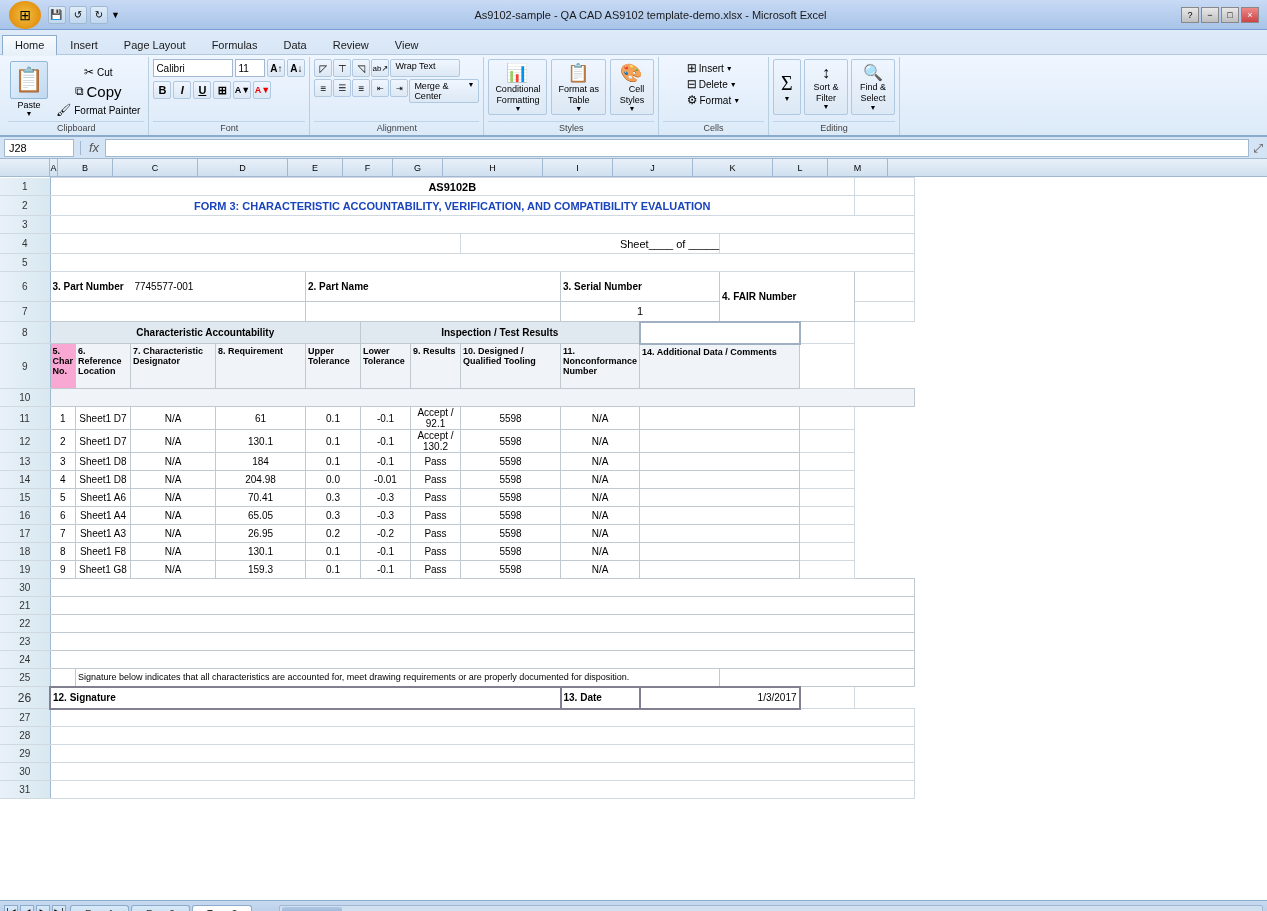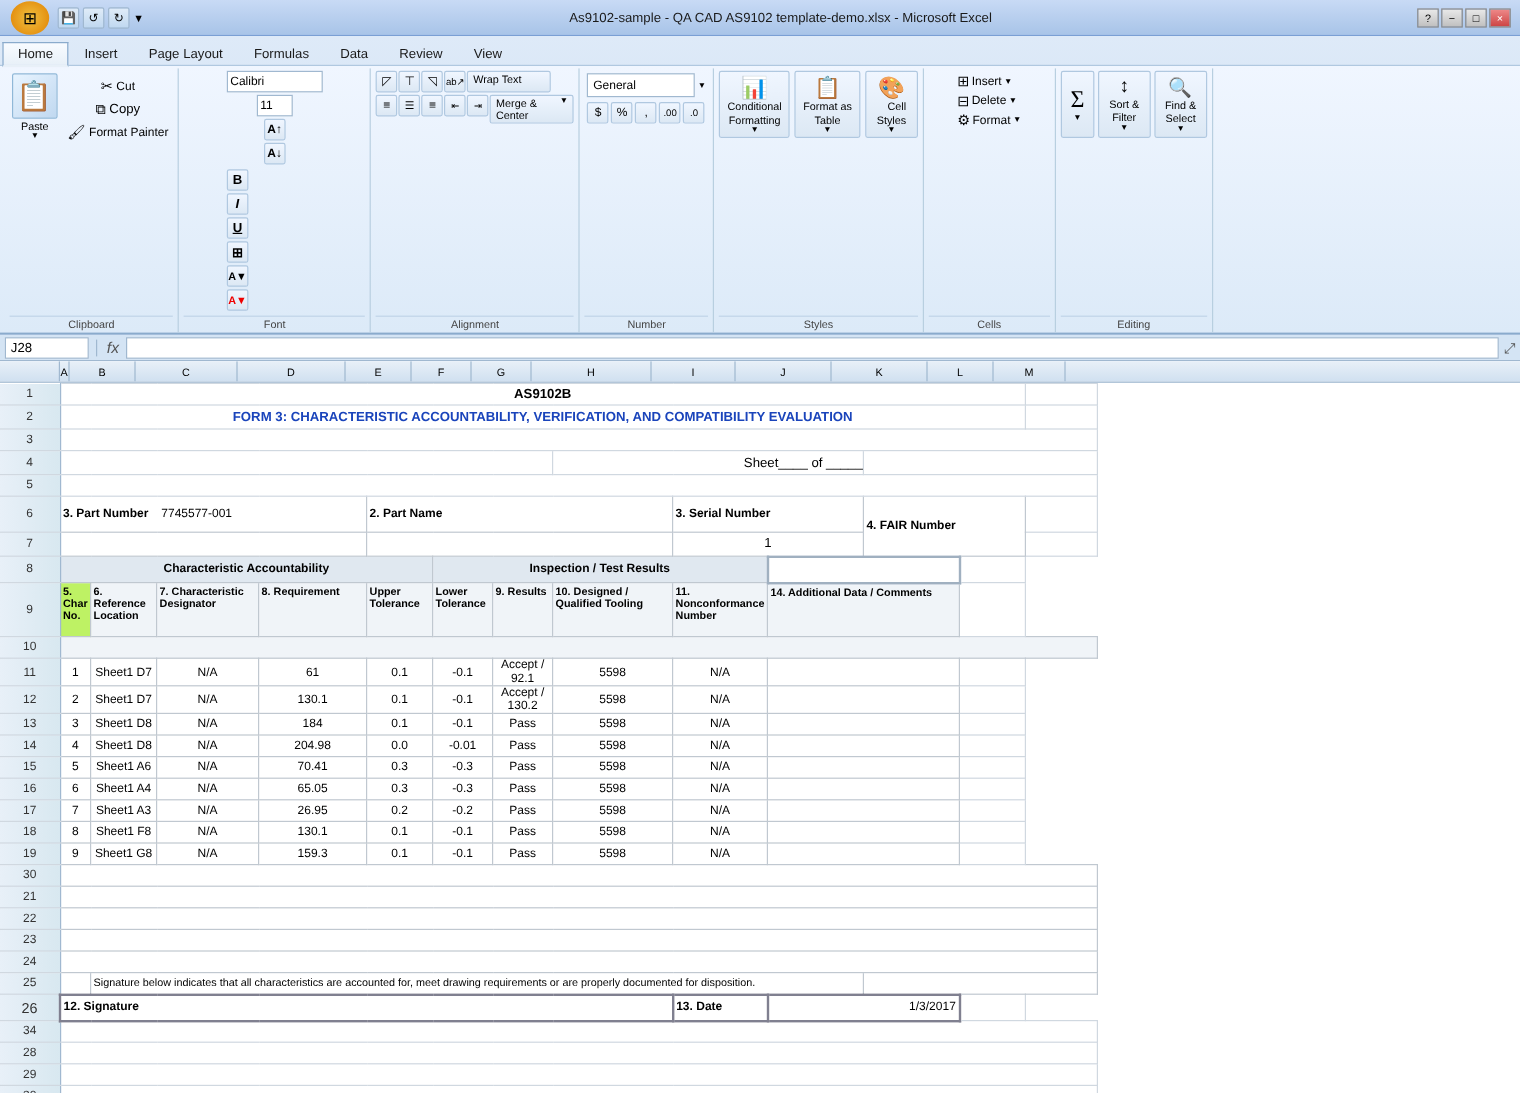--- a/index.html
+++ b/index.html
@@ -33,21 +33,21 @@
     .ribbon-group { display: flex; flex-direction: column; align-items: center; border-right: 1px solid #b8cfe0; padding: 2px 4px; min-width: fit-content; }
     .ribbon-group-content { display: flex; align-items: flex-start; gap: 2px; flex: 1; }
     .ribbon-group-label { font-size: 9px; color: #444; margin-top: 2px; text-align: center; border-top: 1px solid #c0d4e8; width: 100%; padding-top: 1px; }
     
     .rb-btn { display: flex; flex-direction: column; align-items: center; justify-content: center; padding: 2px 4px; cursor: pointer; border: 1px solid transparent; border-radius: 2px; min-width: 24px; }
     .rb-btn-small { flex-direction: row; gap: 3px; padding: 1px 3px; height: 18px; }
     
     
     .font-name-box { width: 80px; height: 18px; border: 1px solid #a0b8d0; background: white; padding: 0 2px; font-size: 10px; }
     .font-size-box { width: 30px; height: 18px; border: 1px solid #a0b8d0; background: white; padding: 0 2px; font-size: 10px; }
-    .font-row { display: flex; gap: 2px; margin-bottom: 2px; align-items: center; flex-direction: column; }
+    .font-row { display: flex; gap: 2px; margin-bottom: 2px; align-items: center; }
     .format-btn { width: 18px; height: 18px; border: 1px solid #b0c8e0; background: linear-gradient(to bottom, #f0f6ff, #dce8f4); cursor: pointer; font-size: 11px; font-weight: bold; display: flex; align-items: center; justify-content: center; border-radius: 2px; }
     
     
     .number-format-box { width: 90px; height: 20px; border: 1px solid #a0b8d0; background: white; padding: 0 4px; font-size: 10px; display: flex; align-items: center; }
     
     
     .align-btn-row { display: flex; gap: 1px; }
     .align-btn { width: 18px; height: 18px; border: 1px solid #b0c8e0; background: linear-gradient(to bottom, #f0f6ff, #dce8f4); cursor: pointer; font-size: 10px; display: flex; align-items: center; justify-content: center; border-radius: 2px; }
     
     
@@ -103,21 +103,21 @@
             <div style="font-size:9px;margin-top:1px;">Paste</div>
             <div class="dropdown-arrow">▼</div>
           </div>
           <div style="display:flex;flex-direction:column;gap:1px;padding-top:4px;">
             <div class="rb-btn rb-btn-small">
               <span style="font-size:12px;">✂</span>
               <span style="font-size:10px;">Cut</span>
             </div>
             <div class="rb-btn rb-btn-small">
               <span style="font-size:12px;">⧉</span>
-              <span style="font-size:11px;">Copy</span>
+              <span style="font-size:15px;">Copy</span>
             </div>
             <div class="rb-btn rb-btn-small">
               <span style="font-size:12px;">🖌</span>
               <span style="font-size:10px;">Format Painter</span>
             </div>
           </div>
         </div>
       </div>
       <div class="ribbon-group-label">Clipboard</div>
     </div>
@@ -161,36 +161,20 @@
           <div class="align-btn" style="font-size:8px;">⇥</div>
           <div style="display:flex;flex-direction:row;background:linear-gradient(to bottom,#f0f6ff,#dce8f4);border:1px solid #b0c8e0;border-radius:2px;padding:1px 4px;cursor:pointer;font-size:9px;width:70px;">
             <span>Merge &amp; Center</span>
             <span class="dropdown-arrow">▼</span>
           </div>
         </div>
       </div>
       <div class="ribbon-group-label">Alignment</div>
     </div>
 
-    <div class="ribbon-group" style="min-width:100px;">
-      <div class="ribbon-group-content" style="flex-direction:column;gap:2px;padding:2px;">
-        <div style="display:flex;align-items:center;gap:2px;">
-          <div class="number-format-box">General</div>
-          <span class="dropdown-arrow">▼</span>
-        </div>
-        <div style="display:flex;gap:2px;margin-top:2px;">
-          <div class="align-btn" style="font-size:10px;">$</div>
-          <div class="align-btn" style="font-size:10px;">%</div>
-          <div class="align-btn" style="font-size:10px;">,</div>
-          <div class="align-btn" style="font-size:8px;">.00</div>
-          <div class="align-btn" style="font-size:8px;">.0</div>
-        </div>
-      </div>
-      <div class="ribbon-group-label">Number</div>
-    </div>
 
     <div class="ribbon-group" style="min-width:170px;">
       <div class="ribbon-group-content" style="gap:4px;">
         <div style="display:flex;flex-direction:column;align-items:center;cursor:pointer;border:1px solid #b0c8e0;border-radius:2px;padding:2px 6px;background:linear-gradient(to bottom,#f0f6ff,#dce8f4);height:56px;justify-content:center;min-width:55px;">
           <div style="font-size:18px;">📊</div>
           <div style="font-size:9px;text-align:center;line-height:1.2;">Conditional<br>Formatting</div>
           <span class="dropdown-arrow">▼</span>
         </div>
         <div style="display:flex;flex-direction:column;align-items:center;cursor:pointer;border:1px solid #b0c8e0;border-radius:2px;padding:2px 6px;background:linear-gradient(to bottom,#f0f6ff,#dce8f4);height:56px;justify-content:center;min-width:50px;">
           <div style="font-size:18px;">📋</div>
@@ -352,21 +336,21 @@
         <tr style="height:22px;">
           <td style="background:linear-gradient(to right,#e8f0f8,#d8e8f0);border-right:1px solid #a0b8d0;border-bottom:1px solid #d0d8e0;text-align:center;font-size:10px;color:#333;">8</td>
           <td colspan="5" style="border:1px solid #c0c8d0;text-align:center;font-weight:bold;font-size:10px;background:#e0e8f0;">Characteristic Accountability</td>
           <td colspan="4" style="border:1px solid #c0c8d0;text-align:center;font-weight:bold;font-size:10px;background:#e0e8f0;">Inspection / Test Results</td>
           <td colspan="2" style="border:2px solid #a0b0c0;"></td>
           <td style="border:1px solid #d0d8e0;"></td>
         </tr>
 
         <tr style="height:45px;">
           <td style="background:linear-gradient(to right,#e8f0f8,#d8e8f0);border-right:1px solid #a0b8d0;border-bottom:1px solid #d0d8e0;text-align:center;font-size:10px;color:#333;">9</td>
-          <td style="border:1px solid #c0c8d0;font-size:9px;font-weight:bold;vertical-align:top;padding:2px;background:#bef264;">5. Char No.</td>
+          <td style="border:1px solid #c0c8d0;font-size:9px;font-weight:bold;vertical-align:top;padding:2px;background:#f9a8d4;">5. Char No.</td>
           <td style="border:1px solid #c0c8d0;font-size:9px;font-weight:bold;vertical-align:top;padding:2px;background:#f0f4f8;">6. Reference Location</td>
           <td style="border:1px solid #c0c8d0;font-size:9px;font-weight:bold;vertical-align:top;padding:2px;background:#f0f4f8;">7. Characteristic Designator</td>
           <td style="border:1px solid #c0c8d0;font-size:9px;font-weight:bold;vertical-align:top;padding:2px;background:#f0f4f8;">8. Requirement</td>
           <td style="border:1px solid #c0c8d0;font-size:9px;font-weight:bold;vertical-align:top;padding:2px;background:#f0f4f8;">Upper Tolerance</td>
           <td style="border:1px solid #c0c8d0;font-size:9px;font-weight:bold;vertical-align:top;padding:2px;background:#f0f4f8;">Lower Tolerance</td>
           <td style="border:1px solid #c0c8d0;font-size:9px;font-weight:bold;vertical-align:top;padding:2px;background:#f0f4f8;">9. Results</td>
           <td style="border:1px solid #c0c8d0;font-size:9px;font-weight:bold;vertical-align:top;padding:2px;background:#f0f4f8;">10. Designed / Qualified Tooling</td>
           <td style="border:1px solid #c0c8d0;font-size:9px;font-weight:bold;vertical-align:top;padding:2px;background:#f0f4f8;">11. Nonconformance Number</td>
           <td colspan="2" style="border:1px solid #c0c8d0;font-size:9px;font-weight:bold;vertical-align:top;padding:2px;background:#f0f4f8;">14. Additional Data / Comments</td>
           <td style="border:1px solid #d0d8e0;"></td>
@@ -542,21 +526,21 @@
 
         <tr style="height:22px;">
           <td style="background:linear-gradient(to right,#e8f0f8,#d8e8f0);border-right:1px solid #a0b8d0;border-bottom:1px solid #d0d8e0;text-align:center;font-size:12px;color:#333;">26</td>
           <td colspan="8" style="border:2px solid #808090;font-size:10px;font-weight:bold;padding:2px;">12. Signature</td>
           <td style="border:2px solid #808090;font-size:10px;font-weight:bold;padding:2px;">13. Date</td>
           <td colspan="2" style="border:2px solid #808090;font-size:10px;padding:2px;text-align:right;">1/3/2017</td>
           <td style="border:1px solid #d0d8e0;"></td>
         </tr>
 
         <tr style="height:18px;">
-          <td style="background:linear-gradient(to right,#e8f0f8,#d8e8f0);border-right:1px solid #a0b8d0;border-bottom:1px solid #d0d8e0;text-align:center;font-size:10px;color:#333;">34</td>
+          <td style="background:linear-gradient(to right,#e8f0f8,#d8e8f0);border-right:1px solid #a0b8d0;border-bottom:1px solid #d0d8e0;text-align:center;font-size:10px;color:#333;">27</td>
           <td colspan="13" style="border:1px solid #d0d8e0;"></td>
         </tr>
         <tr style="height:18px;">
           <td style="background:linear-gradient(to right,#e8f0f8,#d8e8f0);border-right:1px solid #a0b8d0;border-bottom:1px solid #d0d8e0;text-align:center;font-size:10px;color:#333;">28</td>
           <td colspan="13" style="border:1px solid #d0d8e0;"></td>
         </tr>
         <tr style="height:18px;">
           <td style="background:linear-gradient(to right,#e8f0f8,#d8e8f0);border-right:1px solid #a0b8d0;border-bottom:1px solid #d0d8e0;text-align:center;font-size:10px;color:#333;">29</td>
           <td colspan="13" style="border:1px solid #d0d8e0;"></td>
         </tr>

